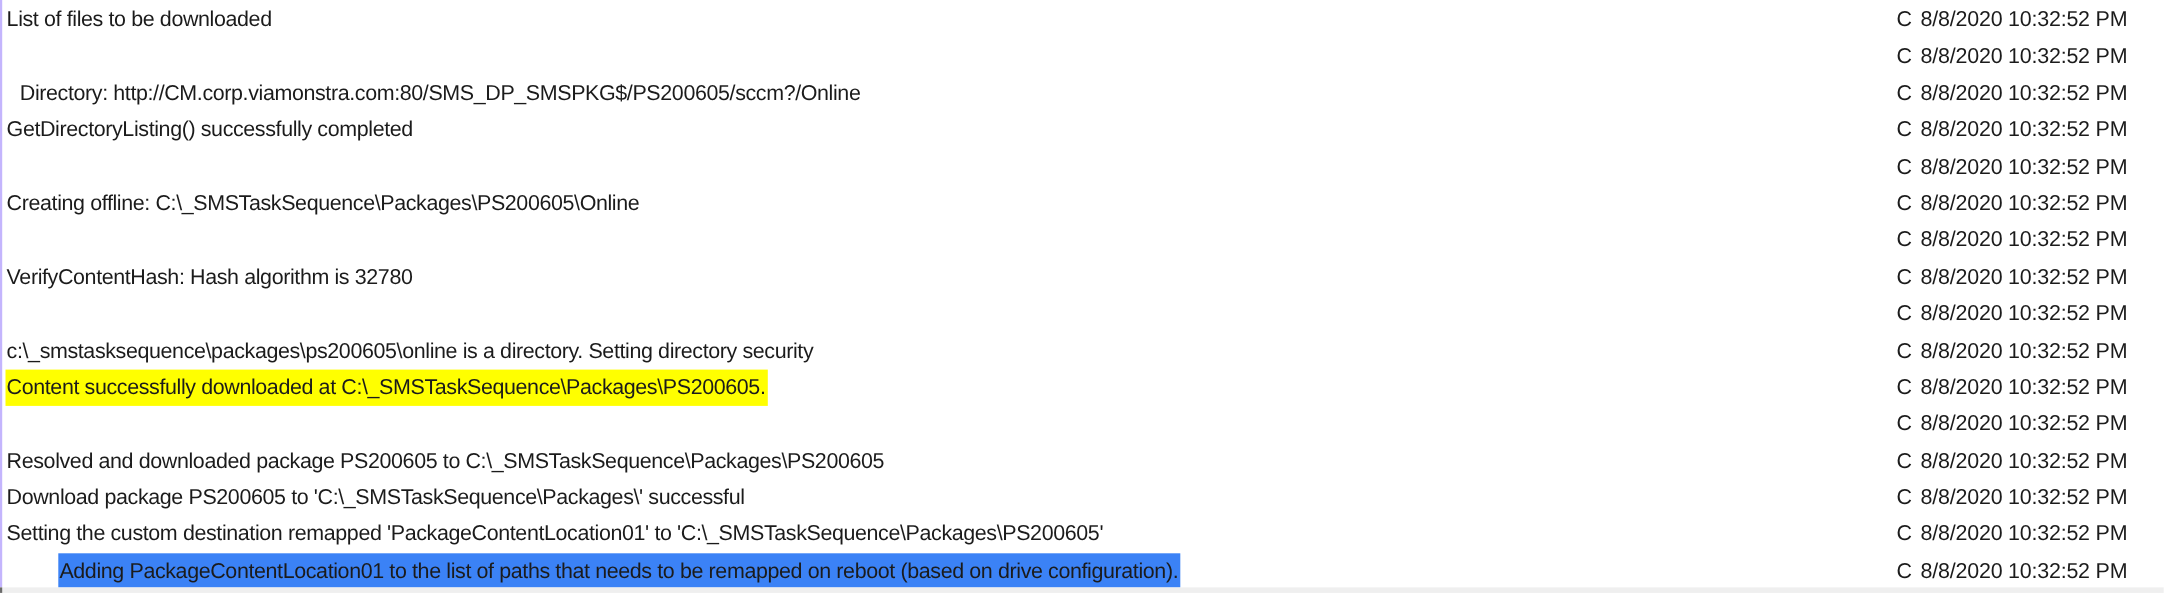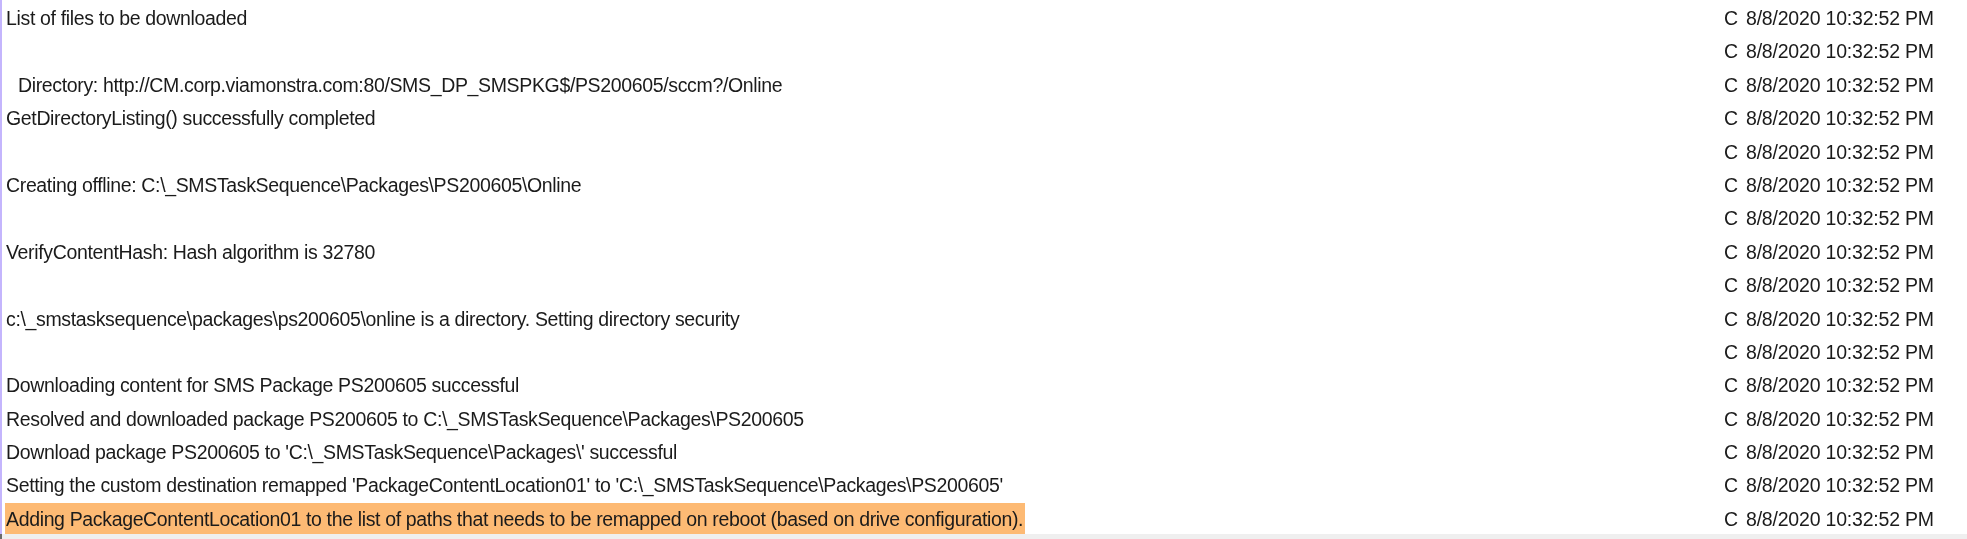--- a/index.html
+++ b/index.html
@@ -123,43 +123,43 @@
     <li class="log-row">
       <span class="comp">C</span>
       <span class="time">8/8/2020 10:32:52 PM</span>
     </li>
     <li class="log-row">
       <span class="msg">c:\_smstasksequence\packages\ps200605\online is a directory. Setting directory security</span>
       <span class="comp">C</span>
       <span class="time">8/8/2020 10:32:52 PM</span>
     </li>
     <li class="log-row highlight">
+      <span class="msg" style="background: rgb(255, 255, 0);">Content successfully downloaded at C:\_SMSTaskSequence\Packages\PS200605.</span>
       <span class="comp">C</span>
       <span class="time">8/8/2020 10:32:52 PM</span>
     </li>
     <li class="log-row">
-      <span class="msg">Downloading content for SMS Package PS200605 successful</span>
       <span class="comp">C</span>
       <span class="time">8/8/2020 10:32:52 PM</span>
     </li>
     <li class="log-row">
       <span class="msg">Resolved and downloaded package PS200605 to C:\_SMSTaskSequence\Packages\PS200605</span>
       <span class="comp">C</span>
       <span class="time">8/8/2020 10:32:52 PM</span>
     </li>
     <li class="log-row">
       <span class="msg">Download package PS200605 to 'C:\_SMSTaskSequence\Packages\' successful</span>
       <span class="comp">C</span>
       <span class="time">8/8/2020 10:32:52 PM</span>
     </li>
     <li class="log-row">
       <span class="msg">Setting the custom destination remapped 'PackageContentLocation01' to 'C:\_SMSTaskSequence\Packages\PS200605'</span>
       <span class="comp">C</span>
       <span class="time">8/8/2020 10:32:52 PM</span>
     </li>
     <li class="log-row highlight">
-      <span class="msg" style="background: #fdba74;">Adding PackageContentLocation01 to the list of paths that needs to be remapped on reboot (based on drive configuration).</span>
+      <span class="msg" style="background: #3b82f6; margin-left: 48px;">Adding PackageContentLocation01 to the list of paths that needs to be remapped on reboot (based on drive configuration).</span>
       <span class="comp">C</span>
       <span class="time">8/8/2020 10:32:52 PM</span>
     </li>
   </ul>
 </div>
 <div class="bottom-bar"></div>
 
 </body></html>

